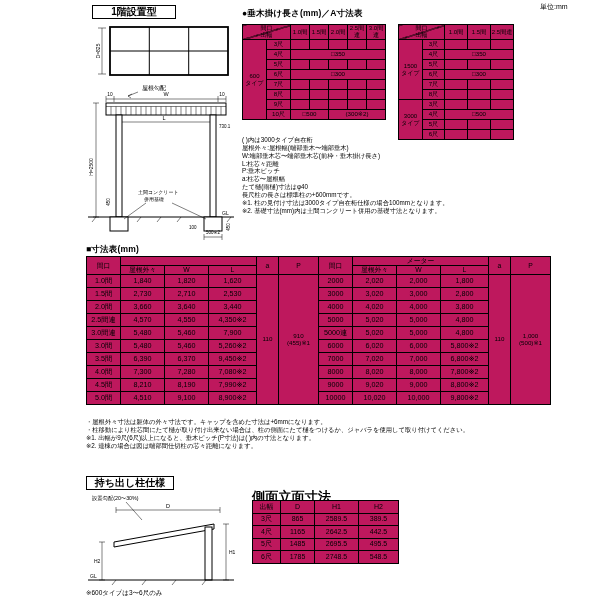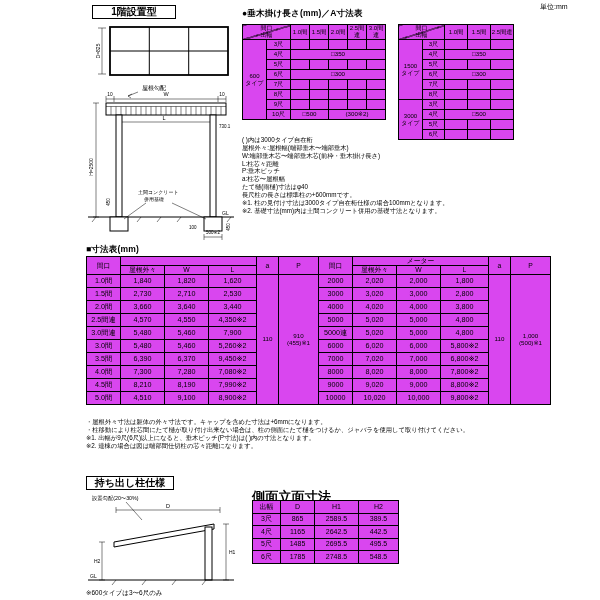--- a/index.html
+++ b/index.html
@@ -3,21 +3,21 @@
 <meta charset="utf-8">
 <style>
   * { margin:0; padding:0; box-sizing:border-box; }
   html,body { width:600px; height:600px; }
   body { background:#fff; color:#000; font-family:"Liberation Sans","DejaVu Sans",sans-serif; }
   #page { position:relative; width:600px; height:600px; background:#ffffff; overflow:hidden; }
   .abs { position:absolute; }
   .heading { font-weight:bold; font-size:8.5px; letter-spacing:0.2px; }
   .labelbox { border:1.3px solid #000; background:#fff; display:flex; align-items:center; justify-content:center;
               font-size:10px; font-weight:bold; }
-  table { border-collapse:collapse; table-layout:fixed; background:#d946ef; }
+  table { border-collapse:collapse; table-layout:fixed; background:#be185d; }
   td { border:0.8px solid #000; font-size:7px; text-align:center; vertical-align:middle; padding:0;
        white-space:pre-line; line-height:1.12; overflow:hidden; }
   .ftable td { height:10px; font-size:6.2px; }
   .ftable thead td { height:15px; font-size:6px; }
   .ftable .typecell { font-size:6px; }
   .diag { background:linear-gradient(to bottom right, transparent calc(50% - 0.5px), #000 calc(50% - 0.5px),
           #000 calc(50% + 0.5px), transparent calc(50% + 0.5px)); font-size:5.6px; }
   .maintable td { height:13px; font-size:7.2px; }
   .maintable thead td { height:9px; font-size:6.8px; }
   .maintable .mid { font-size:6.2px; }

